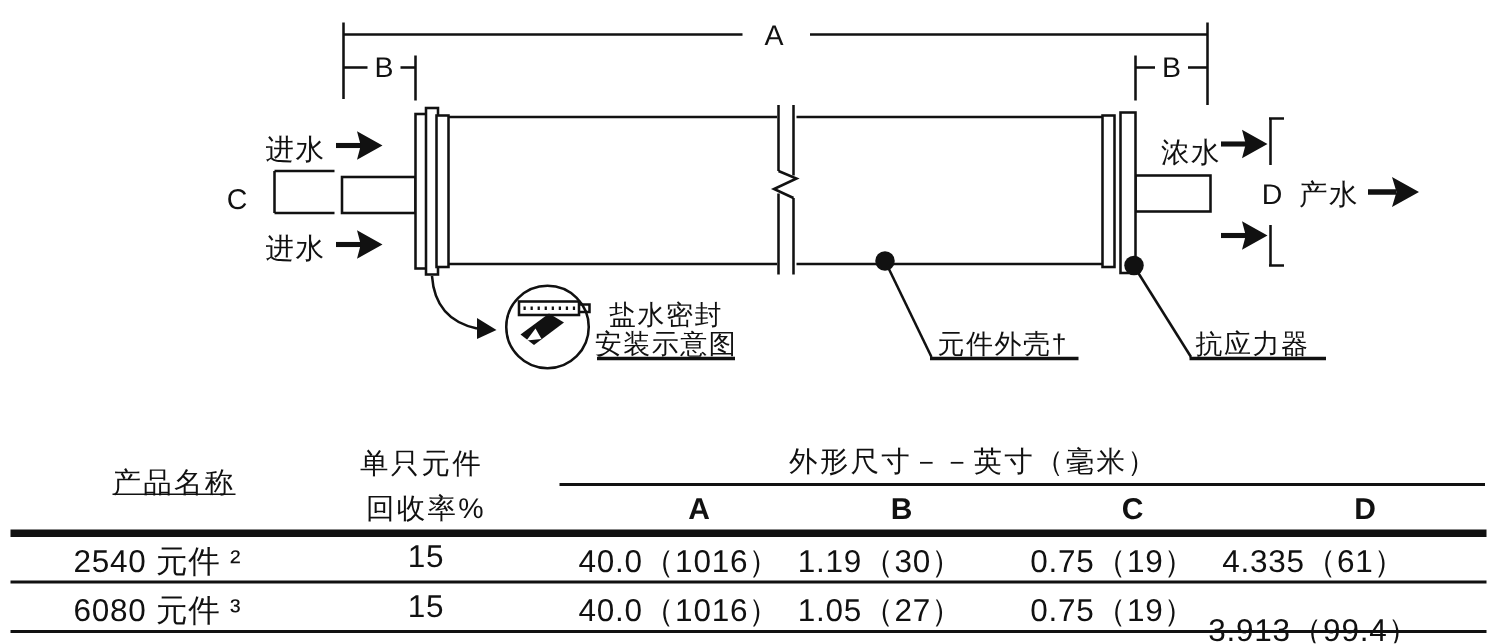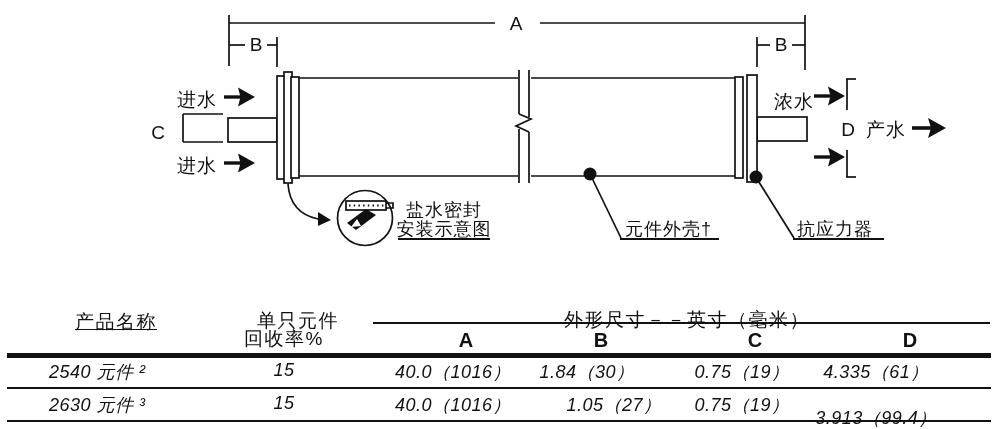--- a/index.html
+++ b/index.html
@@ -7,21 +7,21 @@
     position:relative;width:999px;height:429px;background:#ffffff;overflow:hidden;
     font-family:"Liberation Sans","DejaVu Sans",sans-serif;color:#111;
   }
   svg{position:absolute;top:0;left:0;}
   svg text{font-family:"Liberation Sans","DejaVu Sans",sans-serif;fill:#111;}
   .t-abs{position:absolute;white-space:nowrap;}
   .t-center{transform:translateX(-50%);}
   .rule{position:absolute;background:#111;}
   .hdr-cn{font-size:19px;letter-spacing:1.5px;}
   .col-letter{font-size:20px;font-weight:bold;}
-  .cell{font-size:18px;letter-spacing:0.5px;font-style:italic;}
+  .cell{font-size:21px;letter-spacing:0.5px;}
 </style>
 </head>
 <body>
 
 <div class="screen">
 
   <svg width="999" height="285" viewBox="0 0 999 285">
     <g stroke="#111" stroke-width="1.7" fill="none">
 
       <line x1="229" y1="23" x2="495" y2="23"></line>
@@ -129,40 +129,40 @@
   </svg>
 
   <div>
 
     <div class="rule" style="left:373px;top:322px;width:617px;height:1.6px;"></div>
     <div class="rule" style="left:7px;top:353px;width:984px;height:4.5px;"></div>
     <div class="rule" style="left:7px;top:387px;width:984px;height:1.6px;"></div>
     <div class="rule" style="left:7px;top:419.5px;width:984px;height:2px;"></div>
 
     <div class="t-abs t-center hdr-cn" style="left:116px;top:309px;text-decoration:underline;">产品名称</div>
-    <div class="t-abs t-center hdr-cn" style="left:281px;top:308px;margin-left:17px;">单只元件</div>
+    <div class="t-abs t-center hdr-cn" style="left:281px;top:296px;">单只元件</div>
     <div class="t-abs t-center hdr-cn" style="left:284px;top:326px;">回收率%</div>
-    <div class="t-abs t-center hdr-cn" style="left:687px;top:295px;margin-top:12px;">外形尺寸－－英寸（毫米）</div>
+    <div class="t-abs t-center hdr-cn" style="left:649px;top:295px;">外形尺寸－－英寸（毫米）</div>
     <div class="t-abs t-center col-letter" style="left:466px;top:329px;">A</div>
     <div class="t-abs t-center col-letter" style="left:601px;top:329px;">B</div>
     <div class="t-abs t-center col-letter" style="left:755px;top:329px;">C</div>
     <div class="t-abs t-center col-letter" style="left:910px;top:329px;">D</div>
 
     <div>
       <div class="t-abs cell" style="left:49px;top:360px;">2540 元件 ²</div>
       <div class="t-abs t-center cell" style="left:284px;top:360px;">15</div>
       <div class="t-abs t-center cell" style="left:453px;top:360px;">40.0（1016）</div>
-      <div class="t-abs t-center cell" style="left:587px;top:360px;">1.84（30）</div>
+      <div class="t-abs t-center cell" style="left:587px;top:360px;">1.19（30）</div>
       <div class="t-abs t-center cell" style="left:742px;top:360px;">0.75（19）</div>
       <div class="t-abs t-center cell" style="left:876px;top:360px;">4.335（61）</div>
     </div>
 
     <div>
-      <div class="t-abs cell" style="left:49px;top:393px;">2630 元件 ³</div>
+      <div class="t-abs cell" style="left:49px;top:393px;">6080 元件 ³</div>
       <div class="t-abs t-center cell" style="left:284px;top:393px;">15</div>
       <div class="t-abs t-center cell" style="left:453px;top:393px;">40.0（1016）</div>
-      <div class="t-abs t-center cell" style="left:614px;top:393px;">1.05（27）</div>
+      <div class="t-abs t-center cell" style="left:587px;top:393px;">1.05（27）</div>
       <div class="t-abs t-center cell" style="left:742px;top:393px;">0.75（19）</div>
       <div class="t-abs t-center cell" style="left:876px;top:406px;">3.913（99.4）</div>
     </div>
   </div>
 
 </div>
 
 </body></html>

